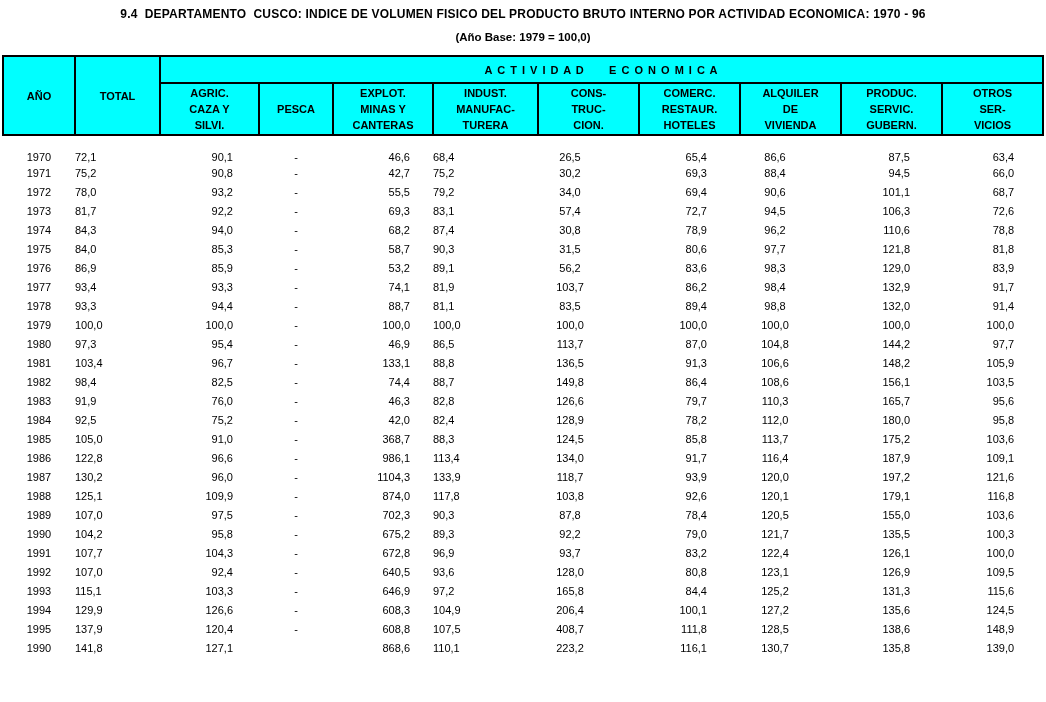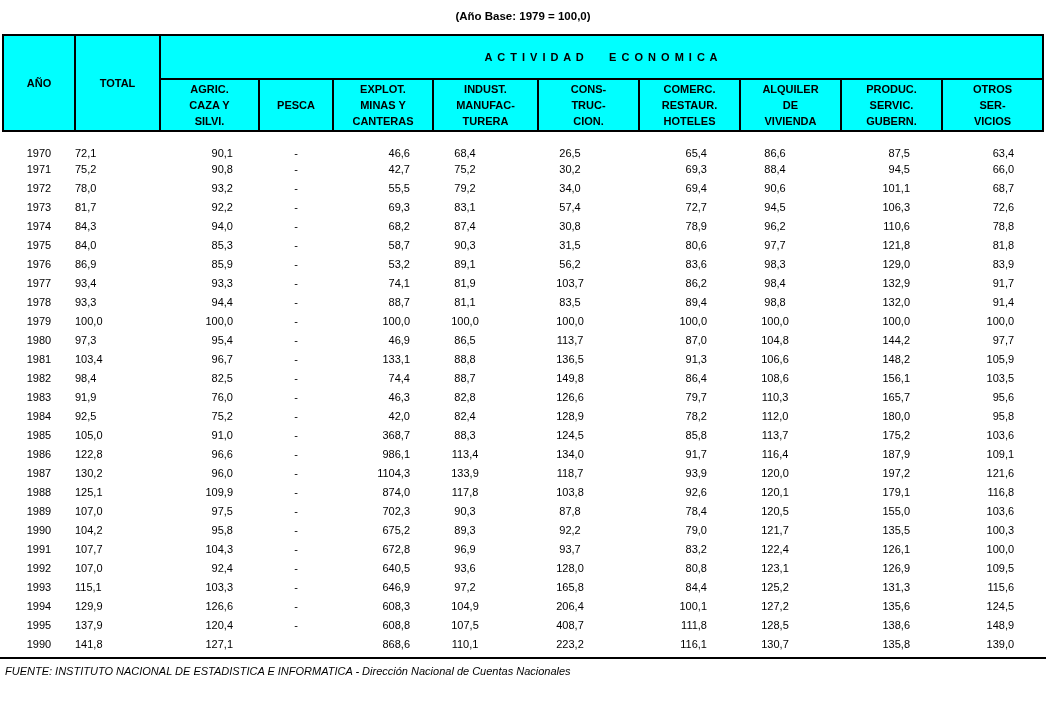--- a/index.html
+++ b/index.html
@@ -36,21 +36,21 @@
   thead th {
     background: #00FFFF;
     border: 2px solid #000000;
     font-size: 11px;
     font-weight: bold;
     vertical-align: middle;
     text-align: center;
     padding: 0;
   }
   th.band-cell {
-    height: 44px;
+    height: 27px;
     white-space: pre;
     letter-spacing: 1px;
     font-size: 11px;
   }
   th.sub-cell { height: 52px; }
   th.sub-cell span { display: block; line-height: 16px; }
   th.corner-cell { font-size: 11px; }
 
   tbody td {
     font-size: 11px;
@@ -58,41 +58,42 @@
     padding: 0;
     white-space: nowrap;
     vertical-align: middle;
     text-align: center;
   }
   tbody tr:first-child td { padding-top: 15px; }
   
   tbody td:nth-child(2)  { text-align: left; padding-right: 20px; }
   tbody td:nth-child(3)  { text-align: right; padding-right: 26px; }
   tbody td:nth-child(5)  { text-align: right; padding-right: 23px; }
-  tbody td:nth-child(6)  { text-align: center; padding-right: 41px; }
+  tbody td:nth-child(6)  { text-align: left; padding-right: 41px; }
   tbody td:nth-child(7)  { text-align: center; padding-right: 37px; }
   tbody td:nth-child(8)  { text-align: right; padding-right: 33px; }
   tbody td:nth-child(9)  { padding-right: 31px; }
   tbody td:nth-child(10) { text-align: right; padding-right: 32px; }
   tbody td:nth-child(11) { text-align: right; padding-right: 29px; }
 
   .footer {
     margin-top: 4px;
     border-top: 2px solid #000000;
     padding: 6px 0 0 5px;
     font-size: 11px;
     font-style: italic;
     white-space: nowrap;
   }
 </style>
 </head>
 <body>
 
 <div class="page">
 
+  <div class="title">9.4  DEPARTAMENTO  CUSCO: INDICE DE VOLUMEN FISICO DEL PRODUCTO BRUTO INTERNO POR ACTIVIDAD ECONOMICA: 1970 - 96</div>
   <div class="subtitle">(Año Base: 1979 = 100,0)</div>
 
   <table class="data-table">
     <colgroup>
       <col style="width:72px">
         <col style="width:85px">
         <col style="width:99px">
       <col style="width:74px">
         <col style="width:100px">
         <col style="width:105px">
@@ -502,15 +503,14 @@
           <td>110,1</td>
           <td>223,2</td>
           <td>116,1</td>
           <td>130,7</td>
           <td>135,8</td>
           <td>139,0</td>
         </tr>
       </tbody>
   </table>
 
-  <div class="footer">FUENTE: INSTITUTO NACIONAL DE ESTADISTICA E INFORMATICA - Dirección Nacional de Cuentas Nacionales</div>
 
 </div>
 
 </body></html>

